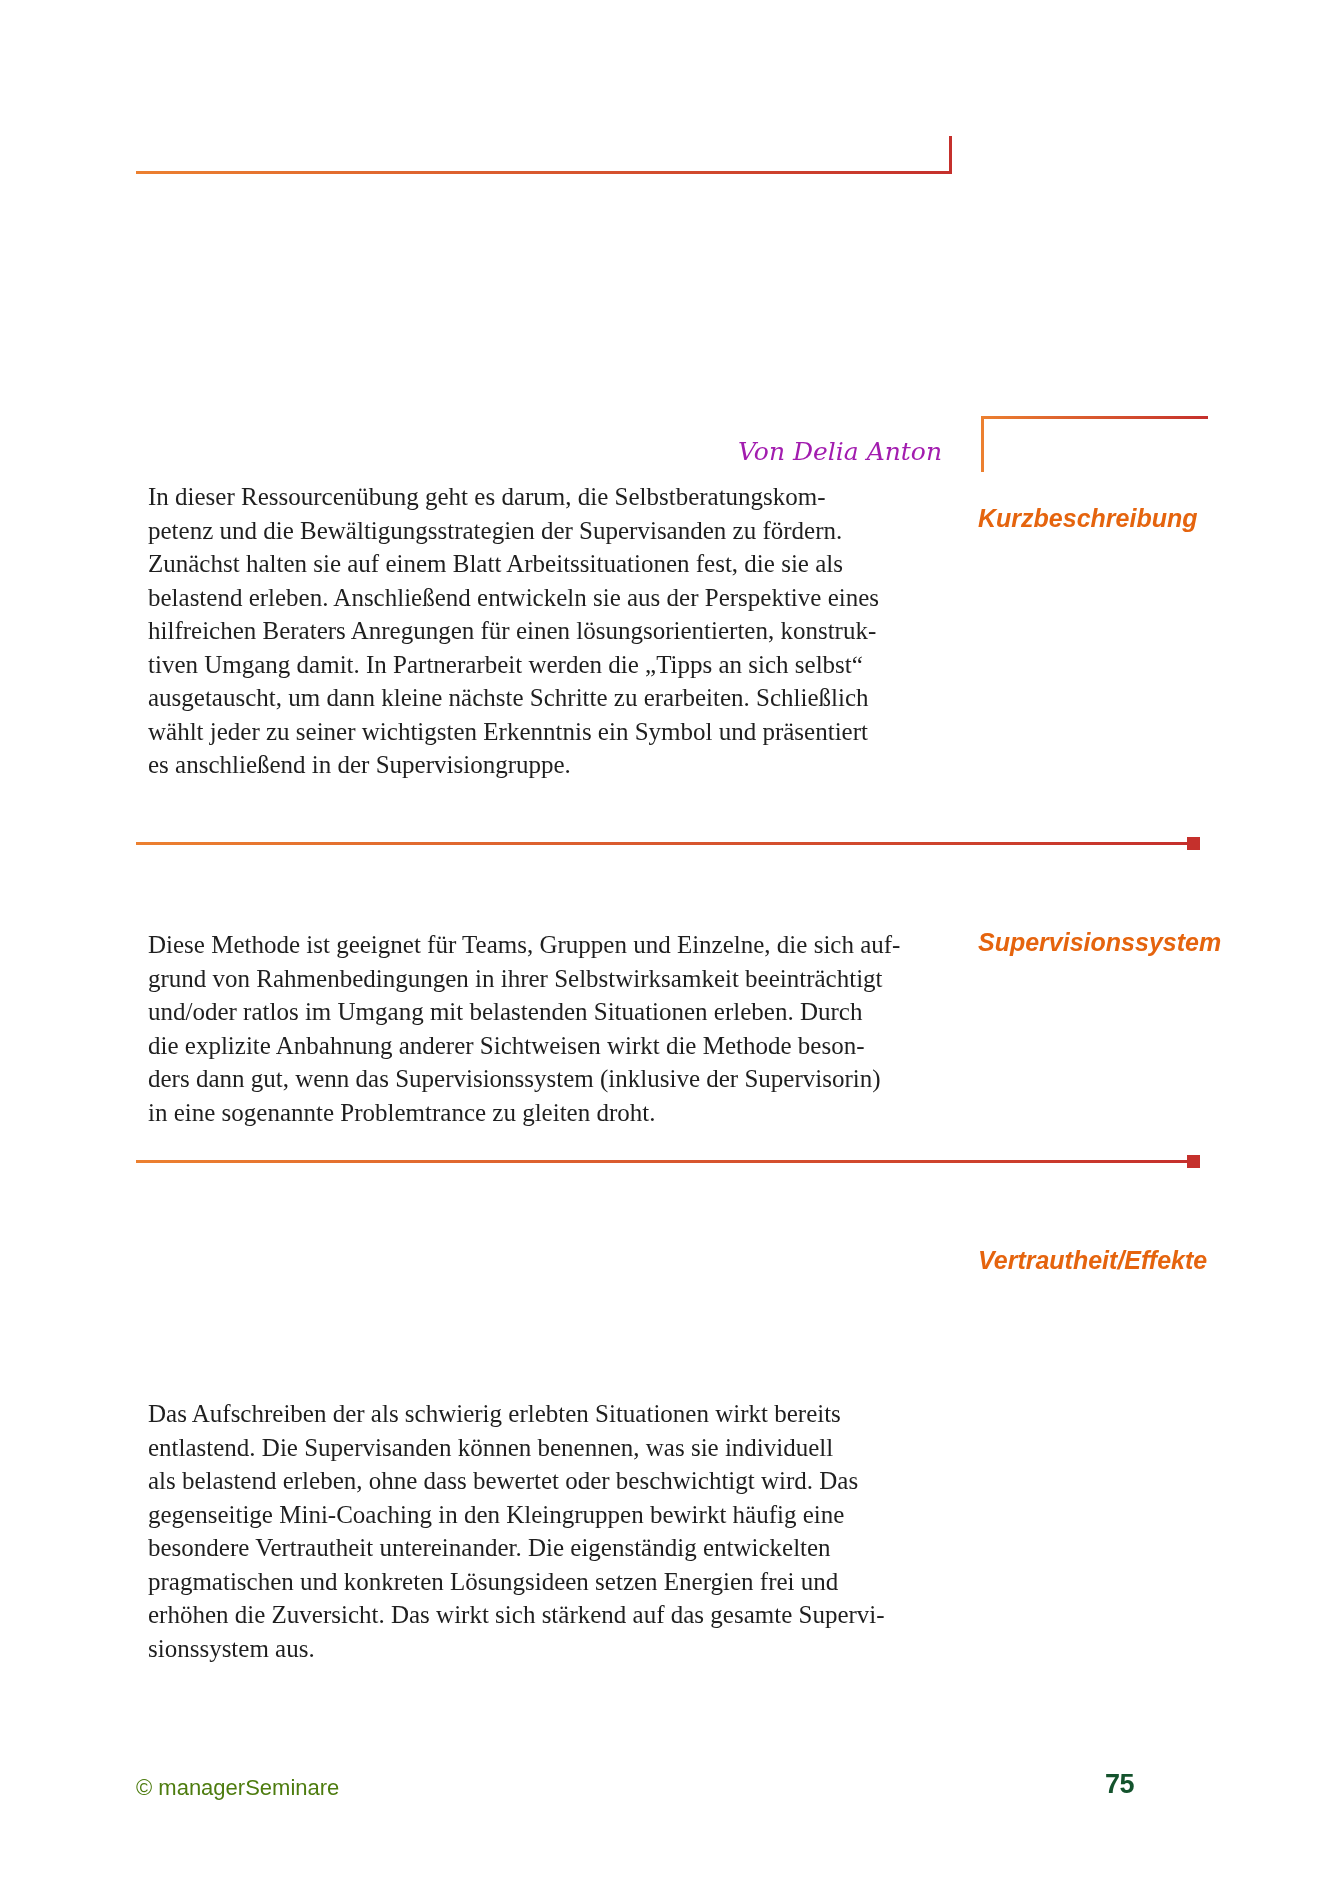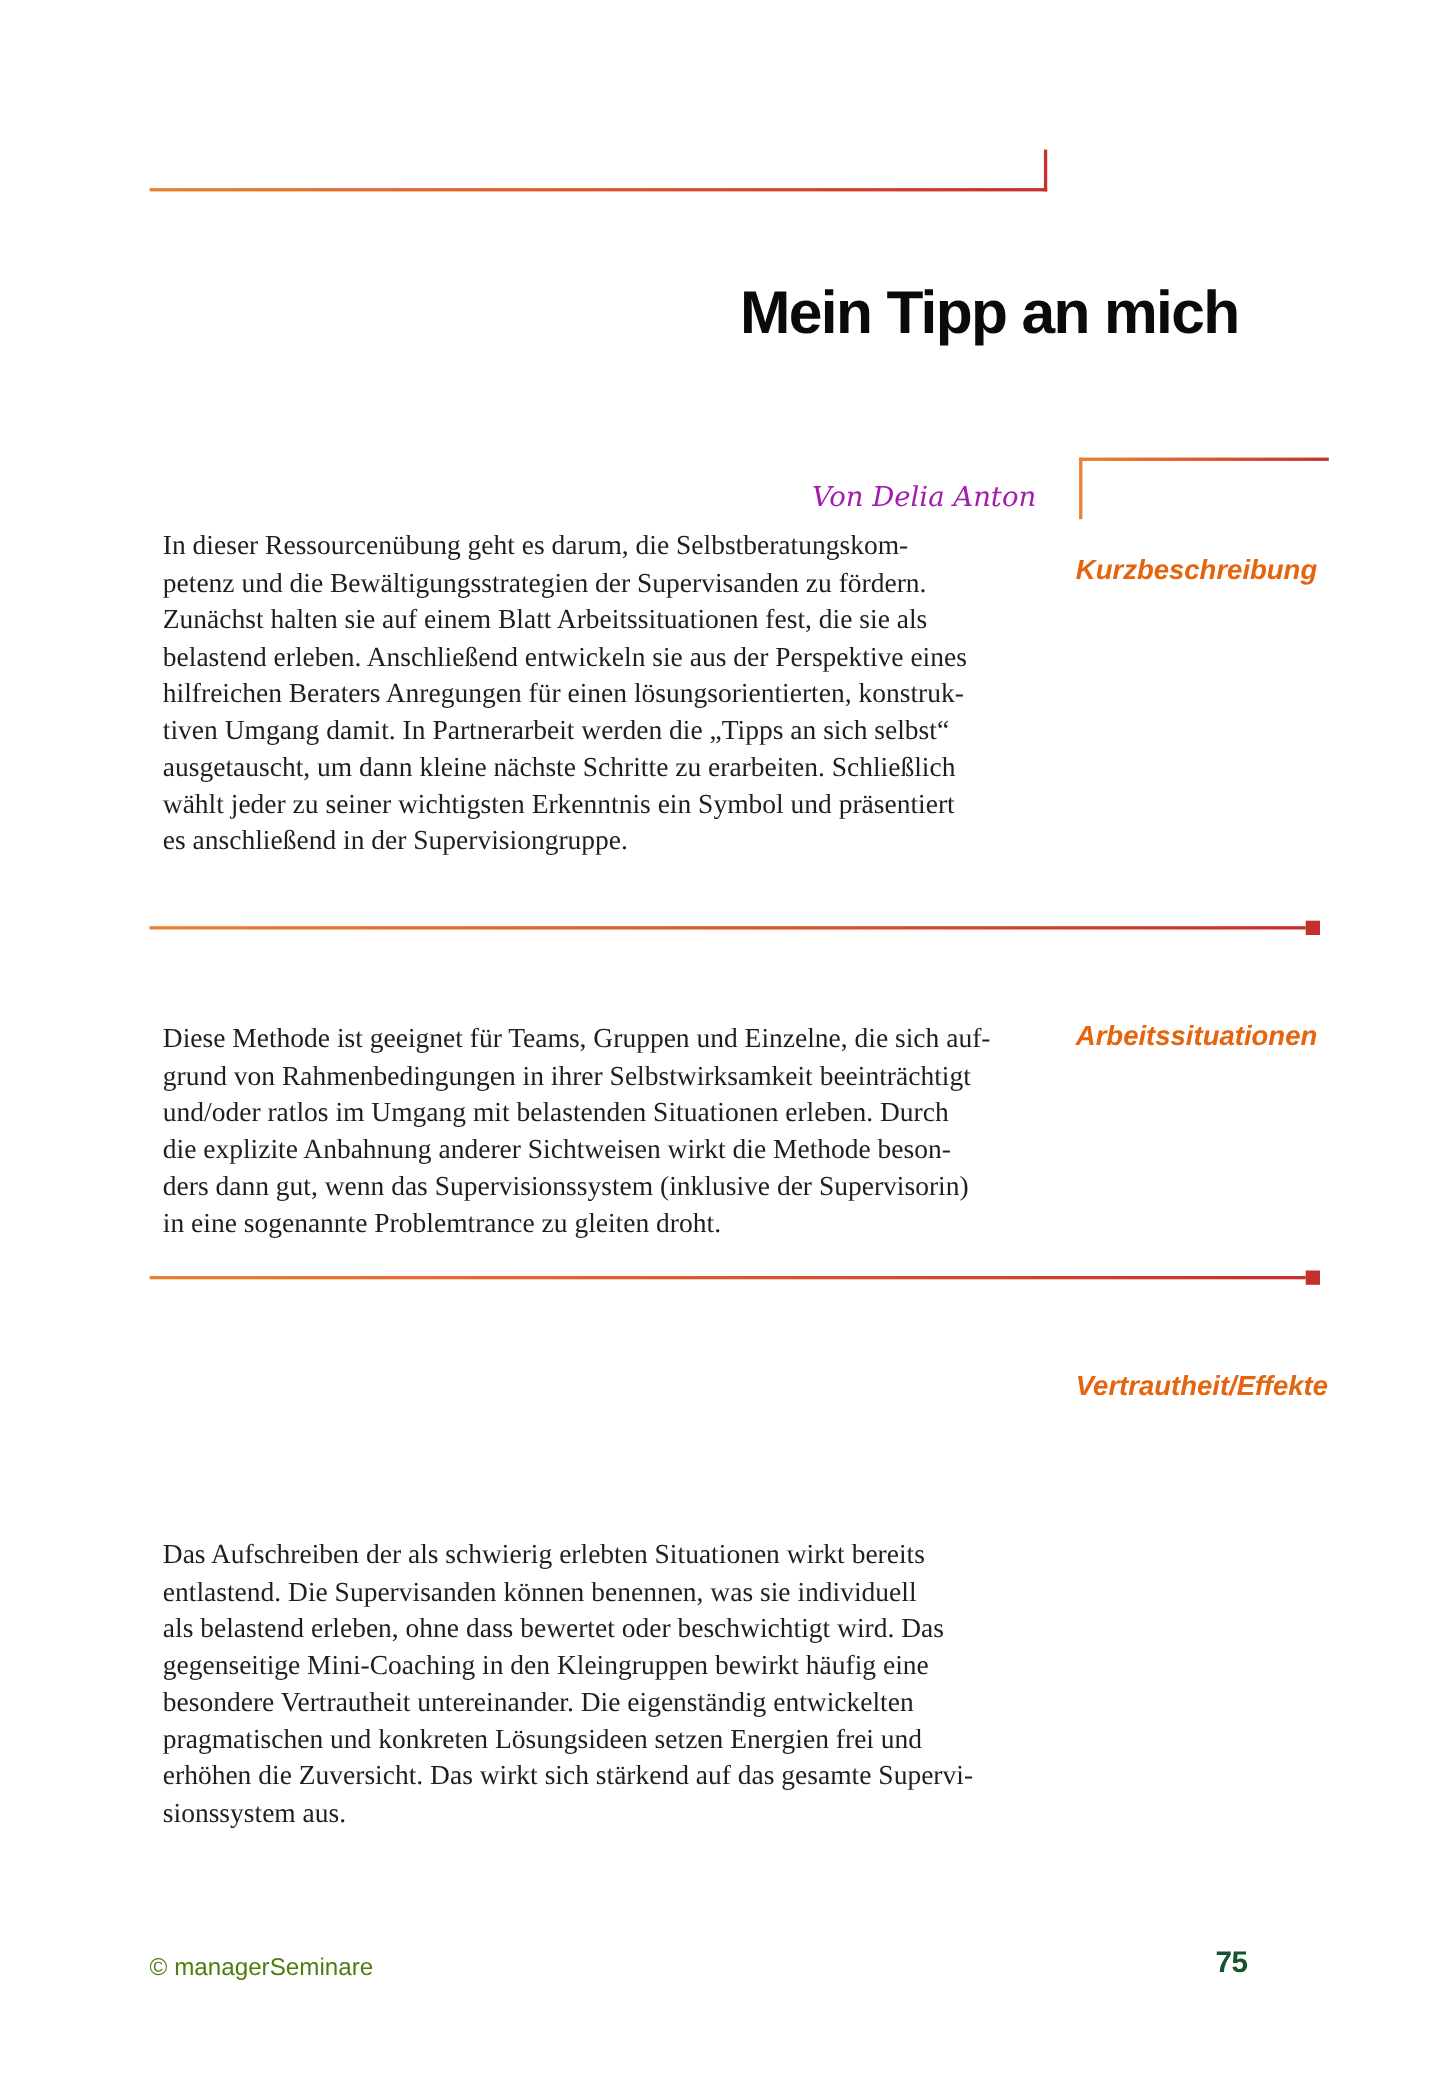--- a/index.html
+++ b/index.html
@@ -119,21 +119,20 @@
   }
 </style>
 </head>
 <body>
 
 <div class="page">
 
   <div class="rule top-rule"></div>
   <div class="top-rule-tick"></div>
 
-  <h1 class="title">Mein Tipp an mich</h1>
 
   <div class="rule byline-rule"></div>
   <div class="byline-rule-tick"></div>
 
   <div class="byline">Von Delia Anton</div>
 
   <p class="body-para" style="top:468px">In dieser Ressourcenübung geht es darum, die Selbstberatungskom-
 petenz und die Bewältigungsstrategien der Supervisanden zu fördern.
 Zunächst halten sie auf einem Blatt Arbeitssituationen fest, die sie als
 belastend erleben. Anschließend entwickeln sie aus der Perspektive eines
@@ -148,21 +147,21 @@
     <div class="divider-line"></div>
     <div class="divider-square"></div>
   </div>
 
   <p class="body-para" style="top:916px">Diese Methode ist geeignet für Teams, Gruppen und Einzelne, die sich auf-
 grund von Rahmenbedingungen in ihrer Selbstwirksamkeit beeinträchtigt
 und/oder ratlos im Umgang mit belastenden Situationen erleben. Durch
 die explizite Anbahnung anderer Sichtweisen wirkt die Methode beson-
 ders dann gut, wenn das Supervisionssystem (inklusive der Supervisorin)
 in eine sogenannte Problemtrance zu gleiten droht.</p>
-  <div class="sec-label" style="top:892px">Arbeitssituationen</div>
+  <div class="sec-label" style="top:892px">Supervisionssystem</div>
 
   <div class="divider" style="top:1155px">
     <div class="divider-line"></div>
     <div class="divider-square"></div>
   </div>
 
   <div class="sec-label" style="top:1210px">Vertrautheit/Effekte</div>
   <p class="body-para" style="top:1385px">Das Aufschreiben der als schwierig erlebten Situationen wirkt bereits
 entlastend. Die Supervisanden können benennen, was sie individuell
 als belastend erleben, ohne dass bewertet oder beschwichtigt wird. Das

